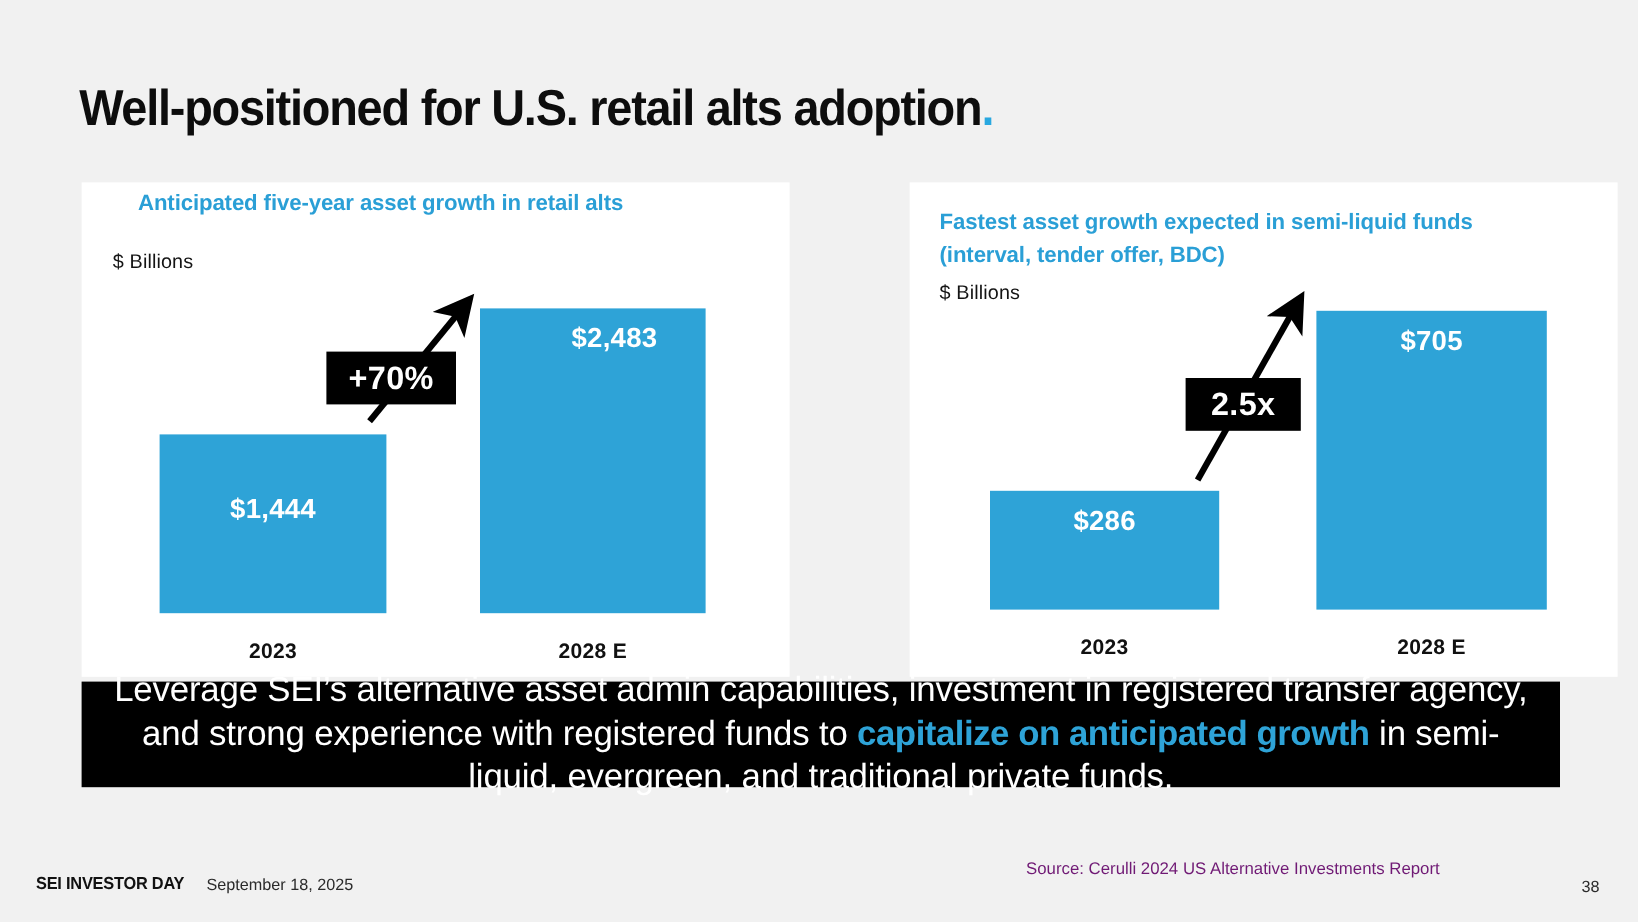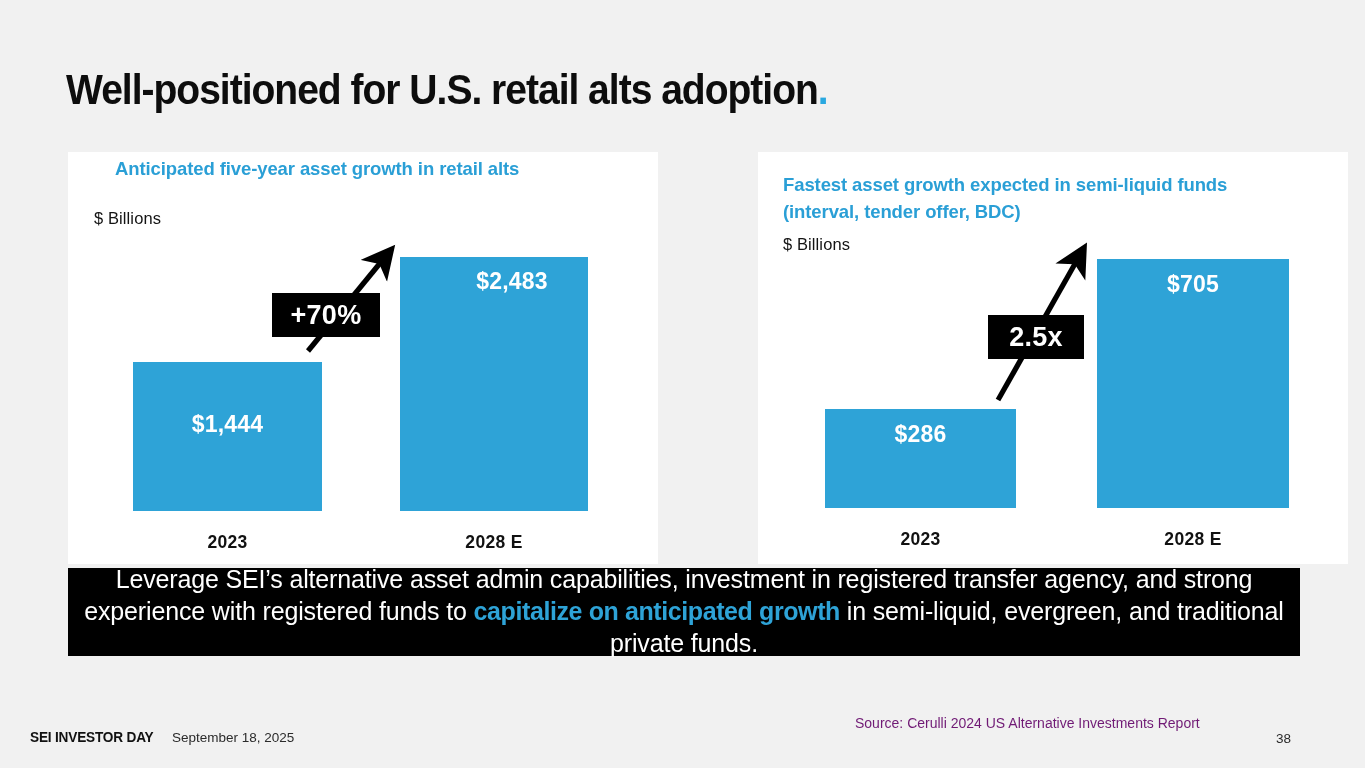--- a/index.html
+++ b/index.html
@@ -99,21 +99,21 @@
   
   #callout{
     position:absolute;
     left:68px;top:568px;width:1232px;height:88px;
     background:#000000;
     color:#ffffff;
     display:flex;align-items:center;justify-content:center;
     text-align:center;
   }
   #callout .txt{
-    font-size:25px;
+    font-size:29px;
     line-height:1.27;
     font-weight:400;
     letter-spacing:-0.15px;
     padding:0 14px;
   }
   #callout .hl{
     color:#2ea3d7;
     font-weight:700;
     letter-spacing:-0.4px;
   }
@@ -132,21 +132,21 @@
     position:absolute;left:172px;top:730px;
     font-size:13.5px;color:#2b2b2b;font-weight:400;
     white-space:nowrap;
   }
   .footer-source{
     position:absolute;left:855px;top:715px;
     font-size:14px;color:#701a75;font-weight:400;
     white-space:nowrap;
   }
   .footer-page{
-    position:absolute;left:1276px;top:731px;
+    position:absolute;left:1318px;top:731px;
     font-size:13.5px;color:#2b2b2b;font-weight:400;
   }
 </style>
 </head>
 <body>
 
 <div class="slide">
 
   <div class="title">
     <span>Well-positioned for U.S. retail alts adoption</span><span class="dot">.</span>

